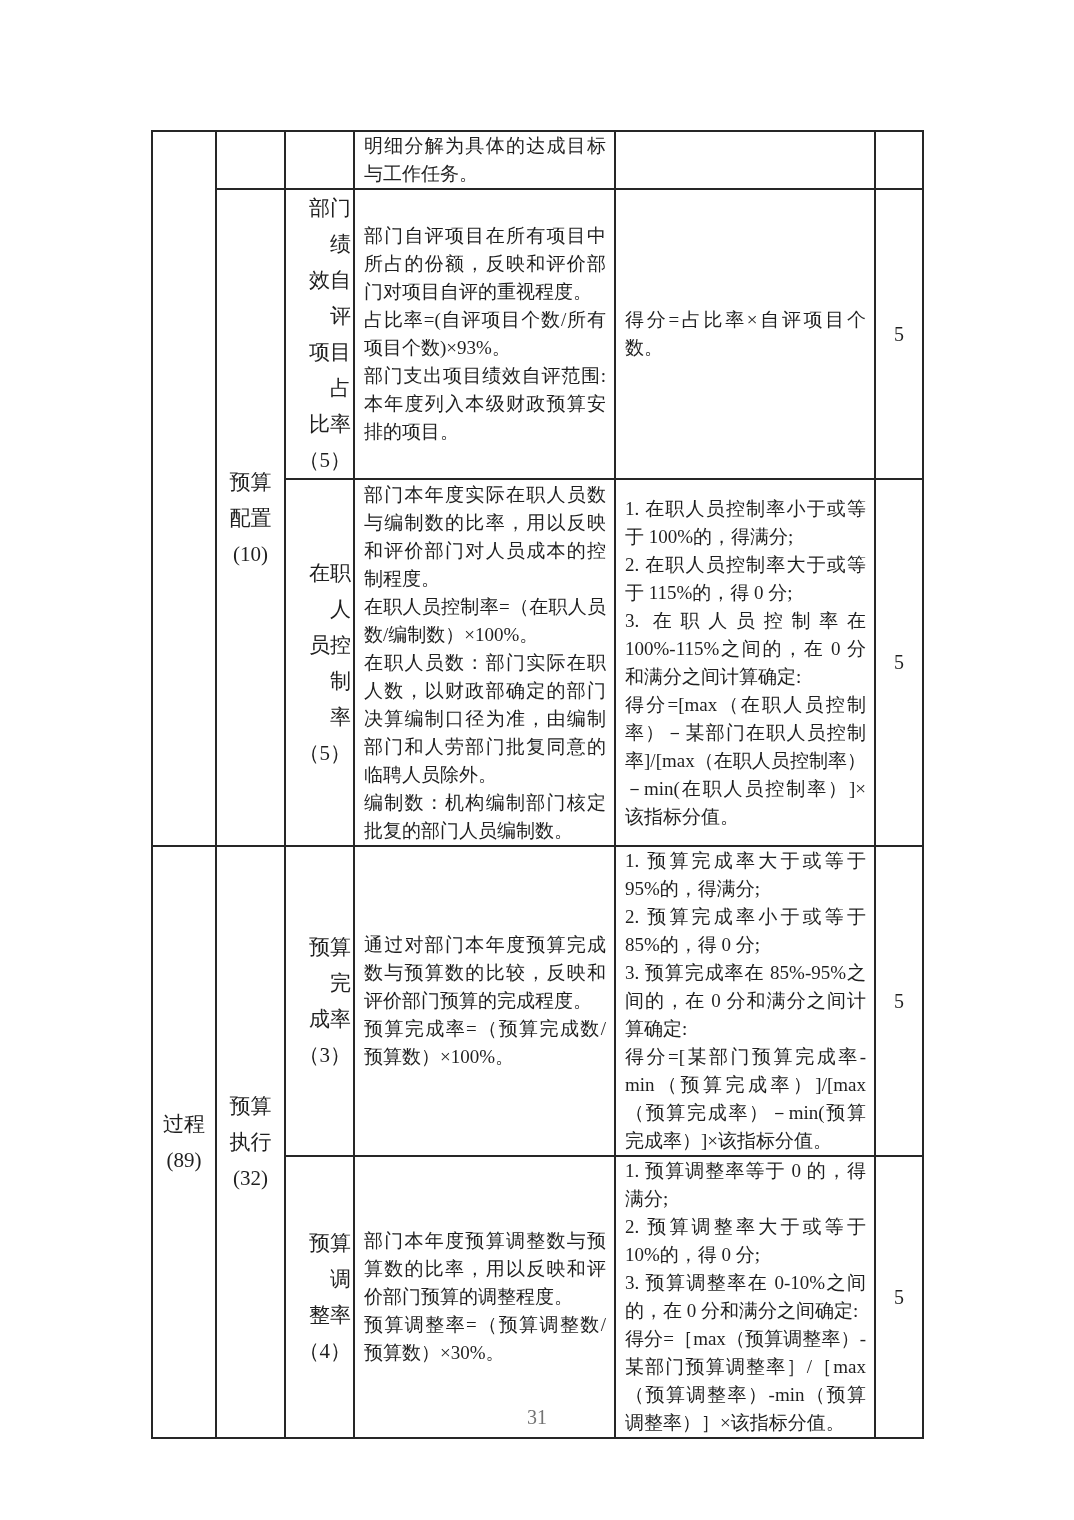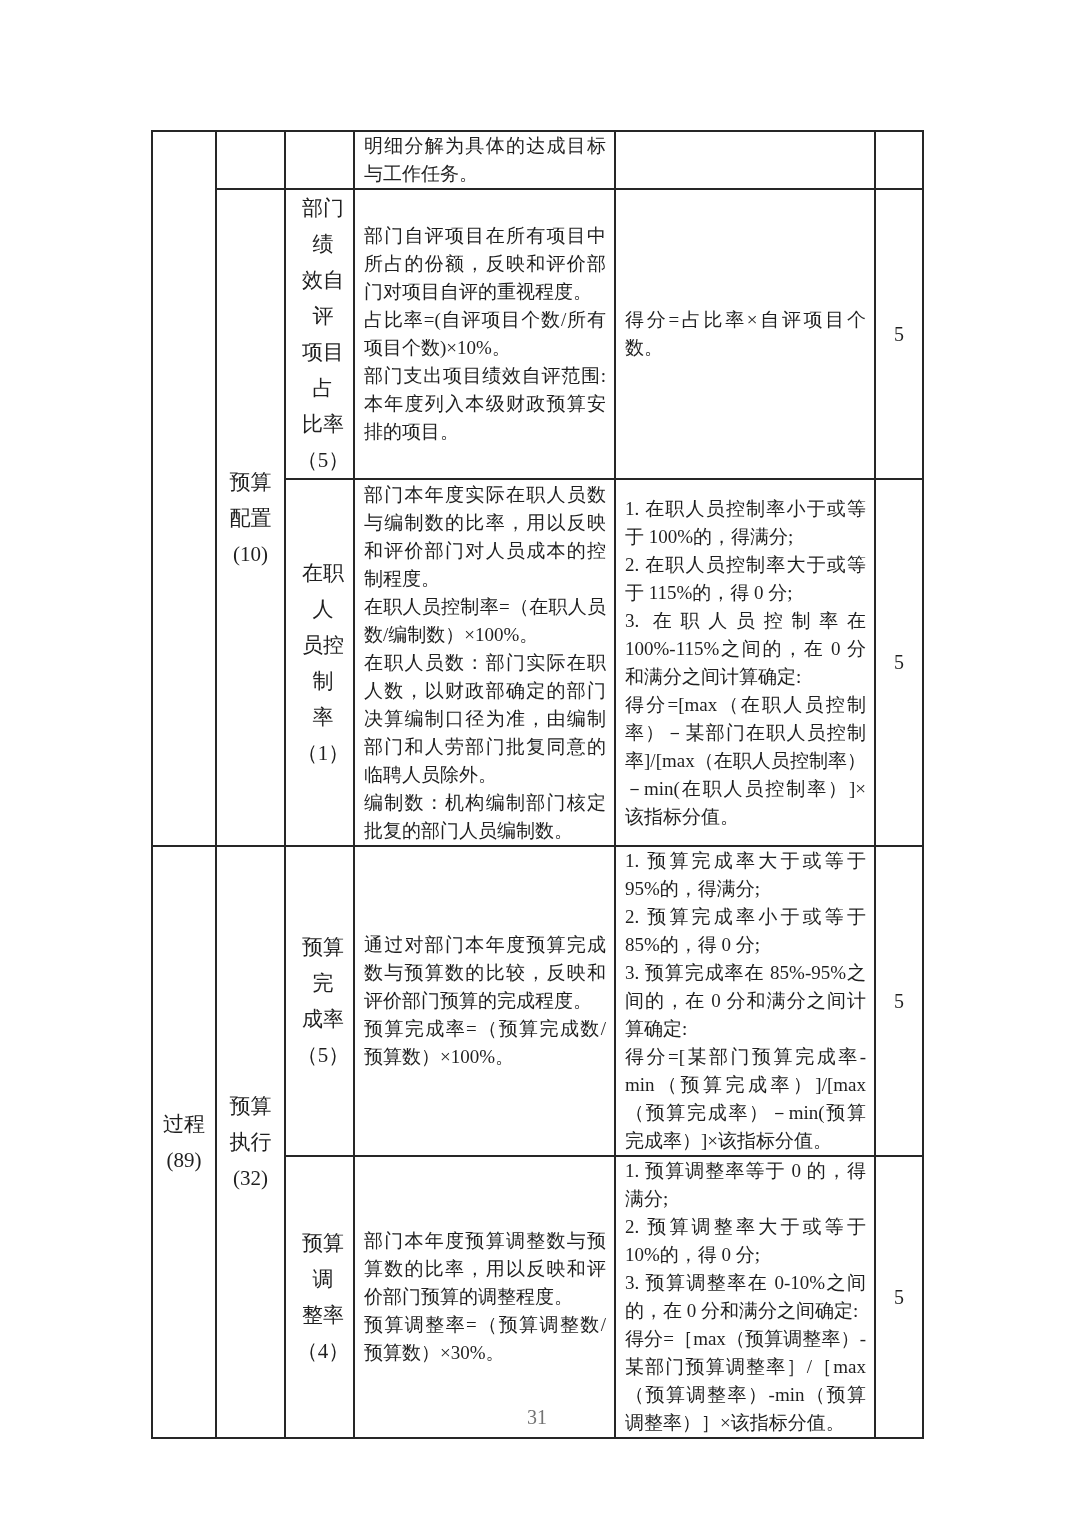--- a/index.html
+++ b/index.html
@@ -20,21 +20,21 @@
     overflow:hidden;
   }
 
   
   td.lab {
     font-size:21px; line-height:36px;
     white-space:pre-line;
     padding:0 2px;
   }
   td.lab-center { text-align:center;border-radius:26px; }
-  td.lab-left   { text-align:center; padding-left:9px; }
+  td.lab-left   { text-align:right; padding-left:9px; }
 
   
   td.body {
     font-size:19px; line-height:28px;
     white-space:pre-line;
     text-align:justify;
     padding:0 8px 0 9px;
   }
 
   
@@ -75,50 +75,50 @@
     <tr style="height:227px;">
       <td class="lab lab-center" rowspan="2">预算
 配置
 (10)</td>
       <td class="lab lab-left">部门绩
 效自评
 项目占
 比率
 （5）</td>
       <td class="body">部门自评项目在所有项目中所占的份额，反映和评价部门对项目自评的重视程度。
-占比率=(自评项目个数/所有项目个数)×10%。
+占比率=(自评项目个数/所有项目个数)×93%。
 部门支出项目绩效自评范围:本年度列入本级财政预算安排的项目。</td>
       <td class="body">得分=占比率×自评项目个数。</td>
       <td class="score">5</td>
     </tr>
 
     <tr style="height:367px;">
       <td class="lab lab-left">在职人
 员控制
-率（1）</td>
+率（5）</td>
       <td class="body">部门本年度实际在职人员数与编制数的比率，用以反映和评价部门对人员成本的控制程度。
 在职人员控制率=（在职人员数/编制数）×100%。
 在职人员数：部门实际在职人数，以财政部确定的部门决算编制口径为准，由编制部门和人劳部门批复同意的临聘人员除外。
 编制数：机构编制部门核定批复的部门人员编制数。</td>
       <td class="body">1. 在职人员控制率小于或等于 100%的，得满分;
 2. 在职人员控制率大于或等于 115%的，得 0 分;
 3. 在职人员控制率在 100%-115%之间的，在 0 分和满分之间计算确定:
 得分=[max（在职人员控制率）－某部门在职人员控制率]/[max（在职人员控制率）－min(在职人员控制率）]×该指标分值。</td>
       <td class="score">5</td>
     </tr>
 
     <tr style="height:282px;">
       <td class="lab lab-center" rowspan="2">过程
 (89)</td>
       <td class="lab lab-center" rowspan="2">预算
 执行
 (32)</td>
       <td class="lab lab-left">预算完
 成率
-（5）</td>
+（3）</td>
       <td class="body">通过对部门本年度预算完成数与预算数的比较，反映和评价部门预算的完成程度。
 预算完成率=（预算完成数/预算数）×100%。</td>
       <td class="body">1. 预算完成率大于或等于 95%的，得满分;
 2. 预算完成率小于或等于 85%的，得 0 分;
 3. 预算完成率在 85%-95%之间的，在 0 分和满分之间计算确定:
 得分=[某部门预算完成率-min（预算完成率）]/[max（预算完成率）－min(预算完成率）]×该指标分值。</td>
       <td class="score">5</td>
     </tr>
 
     <tr style="height:255px;">

